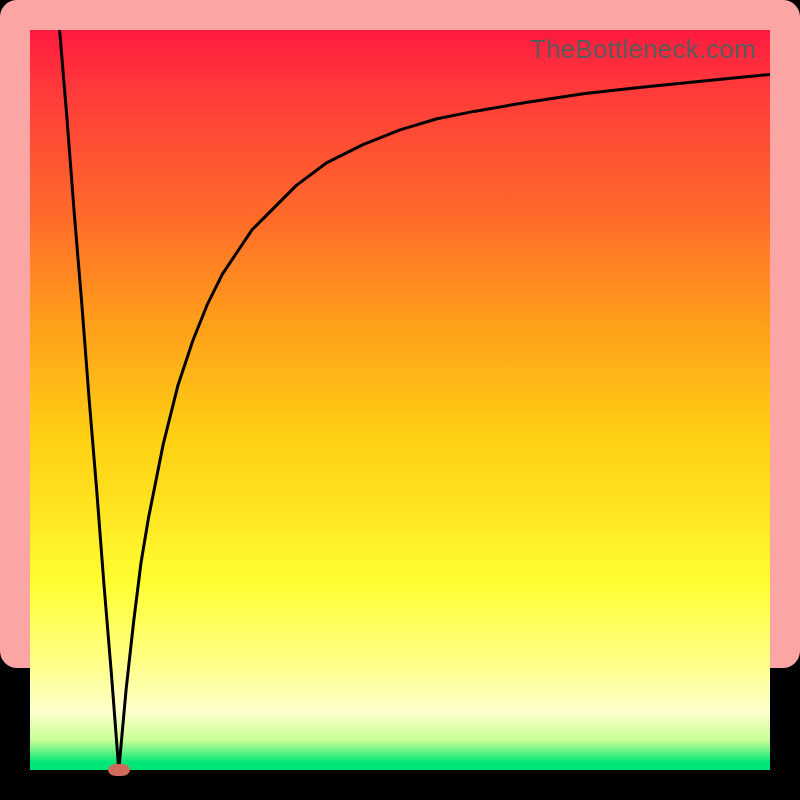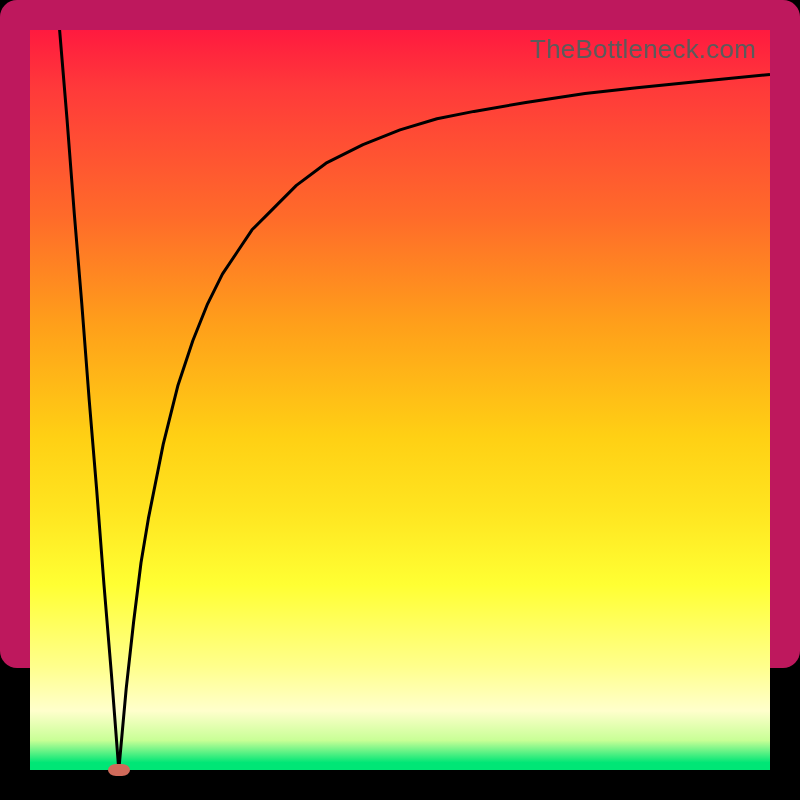--- a/index.html
+++ b/index.html
@@ -9,21 +9,21 @@
     height: 800px;
     overflow: hidden;
     background: #000;
   }
   .frame {
     position: absolute;
     left: 0;
     top: 0;
     width: 800px;
     height: 668px;
-    background: #be185d;
+    background: #fca5a5;
     border-radius: 17px;
   }
   .plot {
     position: absolute;
     left: 30px;
     top: 30px;
     width: 740px;
     height: 740px;
     background: linear-gradient(to bottom,
       #ff1a3f 0%,

